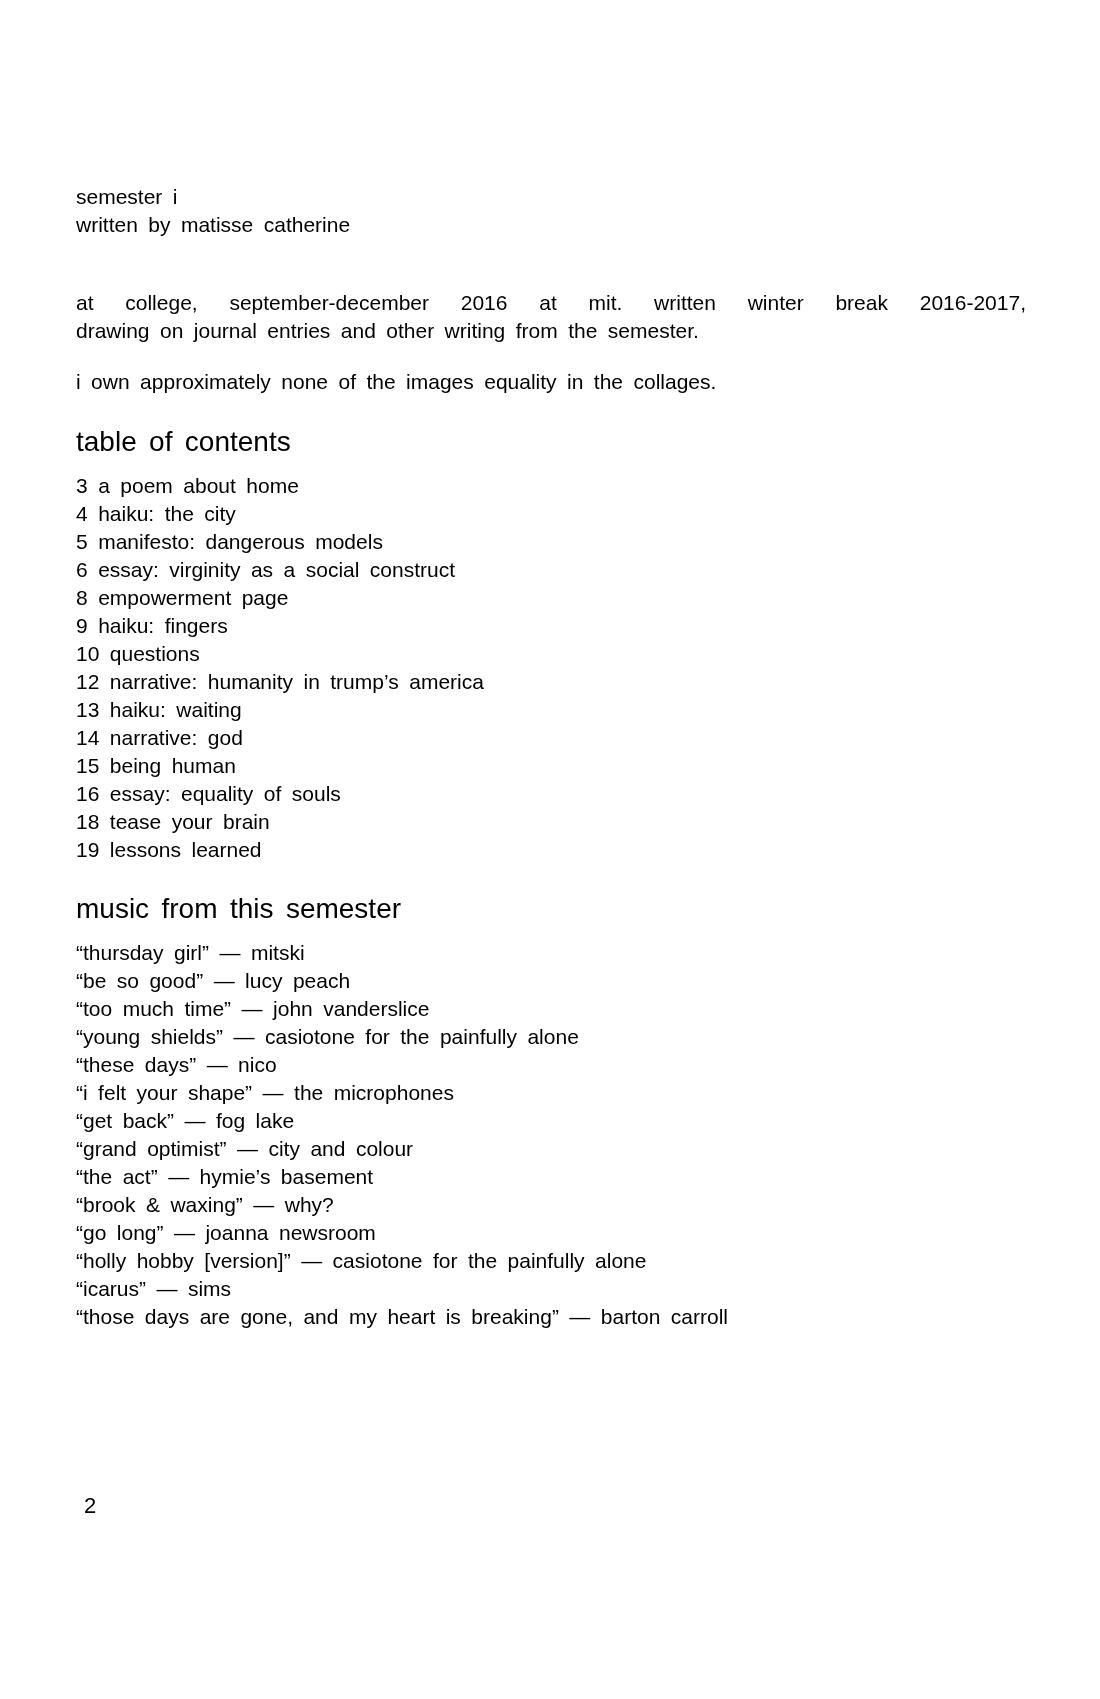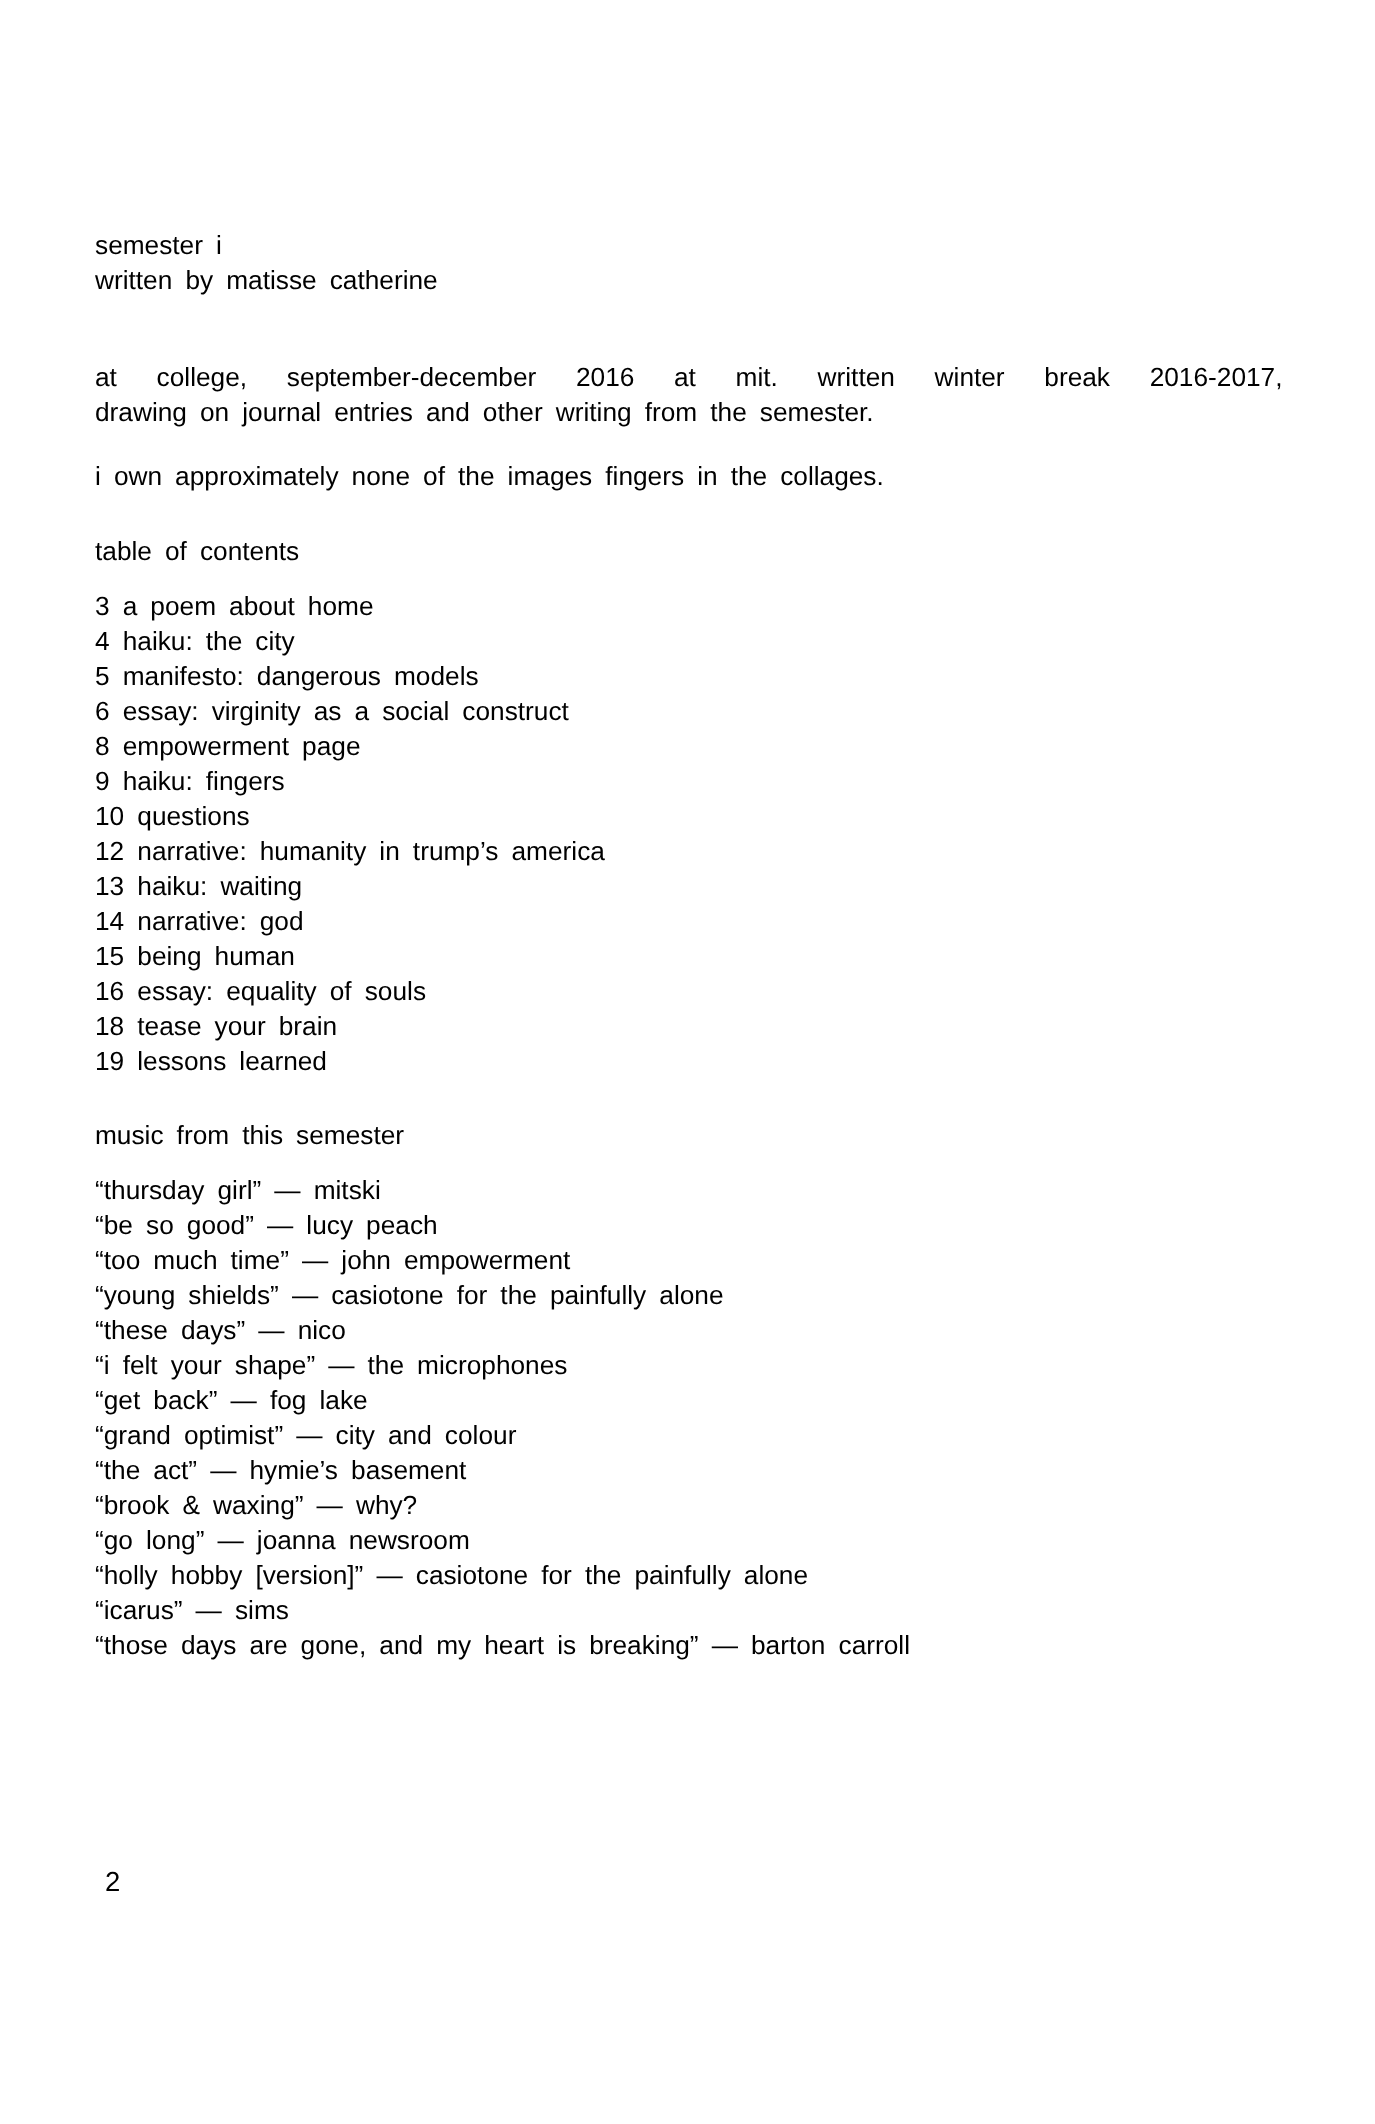--- a/index.html
+++ b/index.html
@@ -37,21 +37,21 @@
     text-align: justify;
     text-align-last: justify;
   }
   .jline-last {
     text-align: left;
   }
   .disclaimer {
     margin: 23px 0 0 0;
   }
   h2 {
-    font-size: 21px;
+    font-size: 28px;
     line-height: 34px;
     font-weight: normal;
     margin: 0;
     letter-spacing: 0;
   }
   .toc-heading { margin-top: 29px; }
   .music-heading { margin-top: 28px; }
   .list-block {
     margin-top: 13px;
   }
@@ -74,21 +74,21 @@
     <div class="header-block">
       <div>semester i</div>
       <div>written by matisse catherine</div>
     </div>
 
     <div class="intro-para">
       <div class="jline">at college, september-december 2016 at mit. written winter break 2016-2017,</div>
       <div class="jline-last">drawing on journal entries and other writing from the semester.</div>
     </div>
 
-    <div class="disclaimer">i own approximately none of the images fingers in the collages.</div>
+    <div class="disclaimer">i own approximately none of the images equality in the collages.</div>
 
     <h2 class="toc-heading">table of contents</h2>
 
     <div class="list-block">
       <div class="row"><span>3</span> <span>a poem about home</span></div>
       <div class="row"><span>4</span> <span>haiku: the city</span></div>
       <div class="row"><span>5</span> <span>manifesto: dangerous models</span></div>
       <div class="row"><span>6</span> <span>essay: virginity as a social construct</span></div>
       <div class="row"><span>8</span> <span>empowerment page</span></div>
       <div class="row"><span>9</span> <span>haiku: fingers</span></div>
@@ -100,21 +100,21 @@
       <div class="row"><span>16</span> <span>essay: equality of souls</span></div>
       <div class="row"><span>18</span> <span>tease your brain</span></div>
       <div class="row"><span>19</span> <span>lessons learned</span></div>
     </div>
 
     <h2 class="music-heading">music from this semester</h2>
 
     <div class="list-block">
       <div class="row"><span>“thursday girl”</span> <span>—</span> <span>mitski</span></div>
       <div class="row"><span>“be so good”</span> <span>—</span> <span>lucy peach</span></div>
-      <div class="row"><span>“too much time”</span> <span>—</span> <span>john empowerment</span></div>
+      <div class="row"><span>“too much time”</span> <span>—</span> <span>john vanderslice</span></div>
       <div class="row"><span>“young shields”</span> <span>—</span> <span>casiotone for the painfully alone</span></div>
       <div class="row"><span>“these days”</span> <span>—</span> <span>nico</span></div>
       <div class="row"><span>“i felt your shape”</span> <span>—</span> <span>the microphones</span></div>
       <div class="row"><span>“get back”</span> <span>—</span> <span>fog lake</span></div>
       <div class="row"><span>“grand optimist”</span> <span>—</span> <span>city and colour</span></div>
       <div class="row"><span>“the act”</span> <span>—</span> <span>hymie’s basement</span></div>
       <div class="row"><span>“brook &amp; waxing”</span> <span>—</span> <span>why?</span></div>
       <div class="row"><span>“go long”</span> <span>—</span> <span>joanna newsroom</span></div>
       <div class="row"><span>“holly hobby [version]”</span> <span>—</span> <span>casiotone for the painfully alone</span></div>
       <div class="row"><span>“icarus”</span> <span>—</span> <span>sims</span></div>

